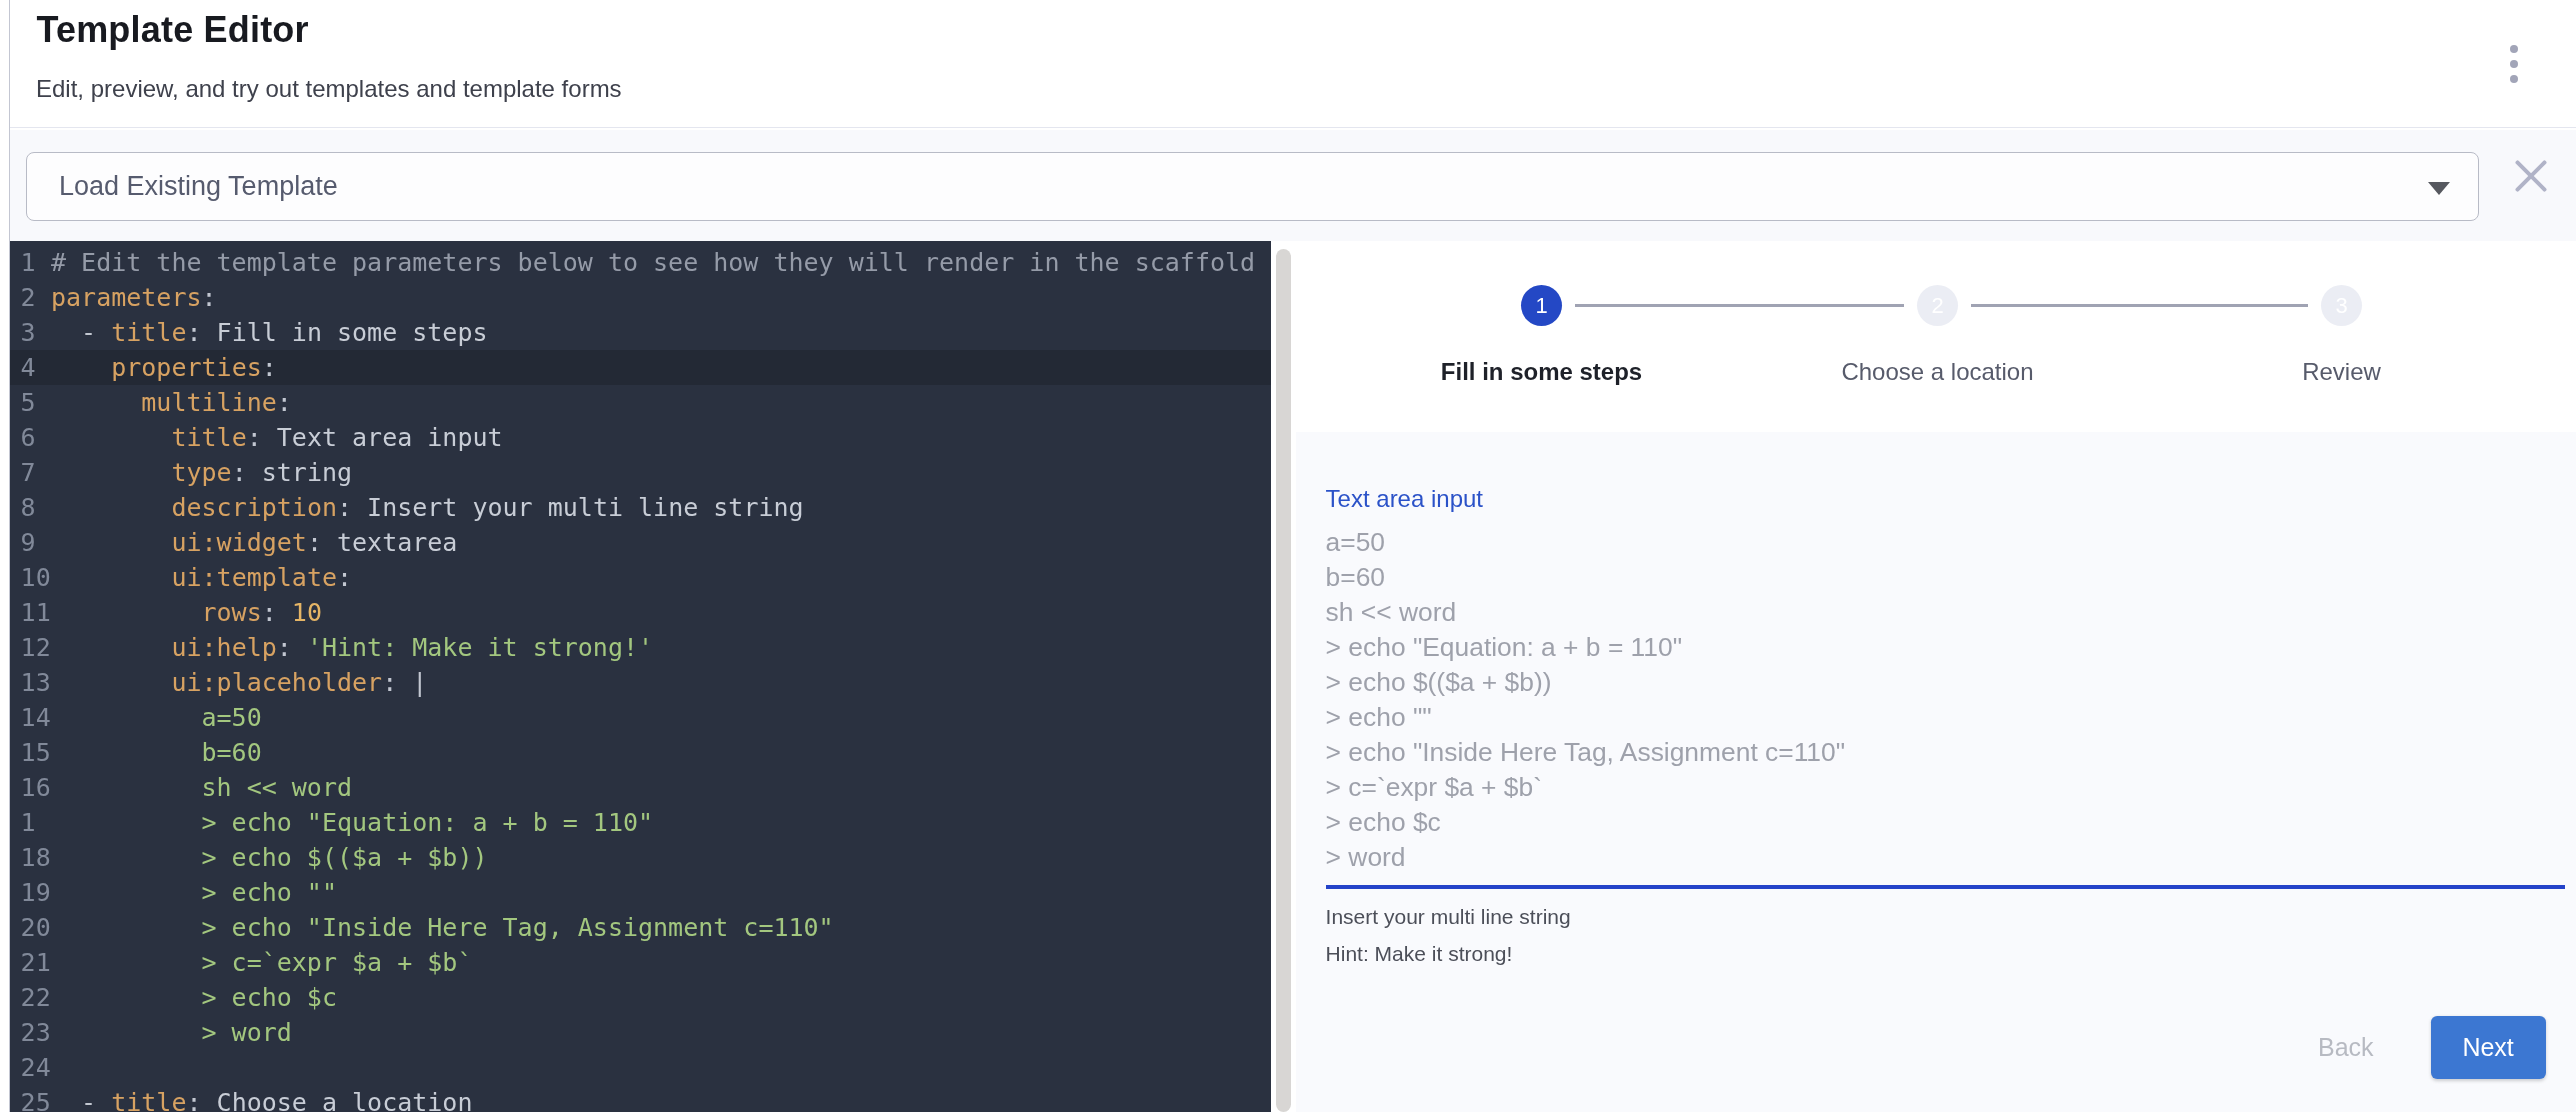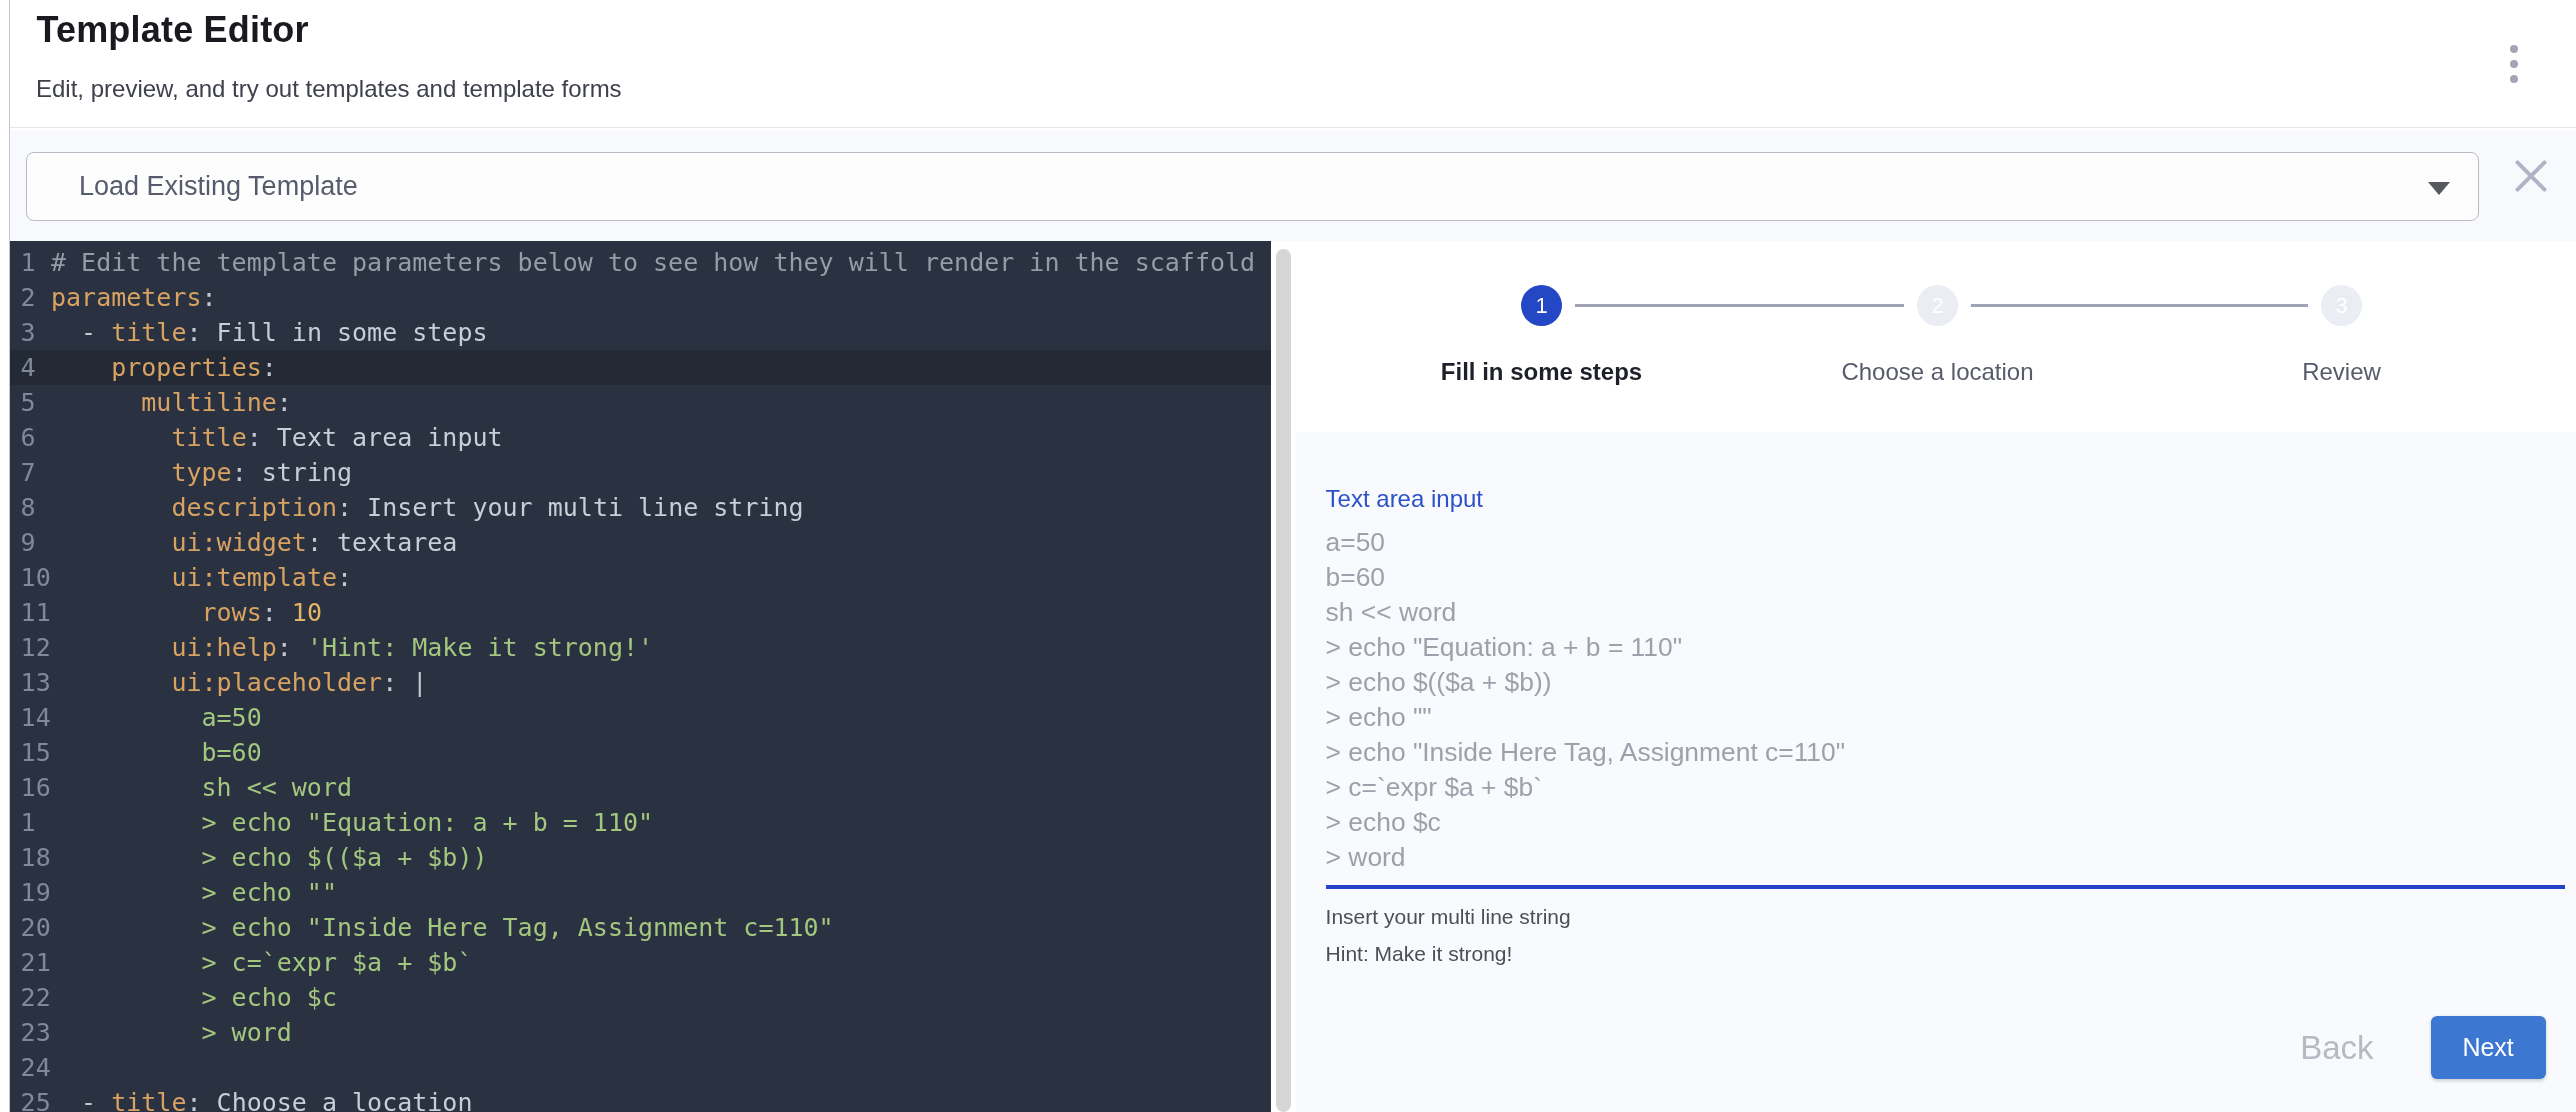--- a/index.html
+++ b/index.html
@@ -16,21 +16,21 @@
   .page-subtitle { position:absolute; left:26px; top:75px; font-size:24px; color:#3e414c; }
   .kebab-btn { position:absolute; right:46px; top:39px; width:49px; height:49px; display:flex; align-items:center; justify-content:center; cursor:pointer; }
   .kebab { display:flex; flex-direction:column; gap:7px; }
   .kebab i { width:8px; height:8px; border-radius:50%; background:#a2a5b8; display:block; }
 
   
   .loader-band { position:absolute; left:0; top:130px; width:100%; height:111px; background:#f8f9fc; }
   .loader-box {
     position:absolute; left:16px; top:22px; width:2453px; height:69px;
     border:1.8px solid #b8bbc6; border-radius:8px; background:#fdfdfe;
-    display:flex; align-items:center; cursor:pointer;padding-left:20px;
+    display:flex; align-items:center; cursor:pointer;
   }
   .loader-label { margin-left:32px; font-size:27px; color:#565b6e; }
   .caret { position:absolute; right:28px; top:29px; width:0; height:0; border-left:11.5px solid transparent; border-right:11.5px solid transparent; border-top:13.2px solid #56585f; }
   .clear-btn { position:absolute; left:2493px; top:17.6px; width:56px; height:56px; display:flex; align-items:center; justify-content:center; cursor:pointer; }
   .x-icon { position:relative; width:35px; height:35px; }
   .x-icon::before,.x-icon::after { content:""; position:absolute; left:-3.5px; top:16px; width:42px; height:4px; background:#b0b3c7; border-radius:1.8px; }
   .x-icon::before { transform:rotate(45deg); }
   .x-icon::after { transform:rotate(-45deg); }
 
   
@@ -76,21 +76,21 @@
   .textarea {
     position:absolute; left:30px; top:93px; right:32px; height:355px;
     font-size:26.4px; line-height:35px; color:#9ea1ab; cursor:text; overflow:hidden;
   }
   .ph-line { white-space:pre; height:35px; }
   .underline { position:absolute; left:30px; top:453px; right:13.2px; height:3.5px; background:#2443c9; }
   .helper-desc { position:absolute; left:30px; top:473px; font-size:21px; color:#4c4f59; }
   .helper-hint { position:absolute; left:30px; top:510px; font-size:21px; color:#4c4f59; }
 
   .btn-row { position:absolute; right:33px; top:584px; display:flex; align-items:center; gap:41px; }
-  .back-btn { font-size:33px; color:#b7bac2; background:none; border:none; padding:12.3px 16px; font-family:"Liberation Sans", sans-serif; cursor:default; }
+  .back-btn { font-size:25px; color:#b7bac2; background:none; border:none; padding:12.3px 16px; font-family:"Liberation Sans", sans-serif; cursor:default; }
   .next-btn {
     font-size:25px; color:#ffffff; background:#3c77d2; border:none; border-radius:6.2px;
     width:115px; height:63px; font-family:"Liberation Sans", sans-serif; cursor:pointer;
     box-shadow:0 1.8px 3.5px rgba(0,0,0,0.18);
   }
 </style>
 </head>
 <body>
 
 <div class="page">

